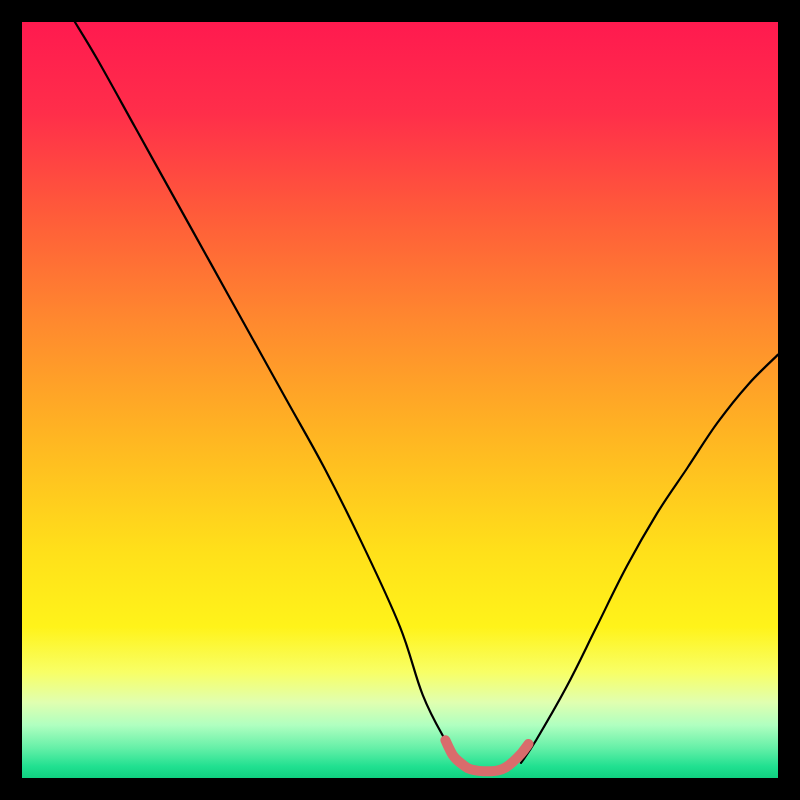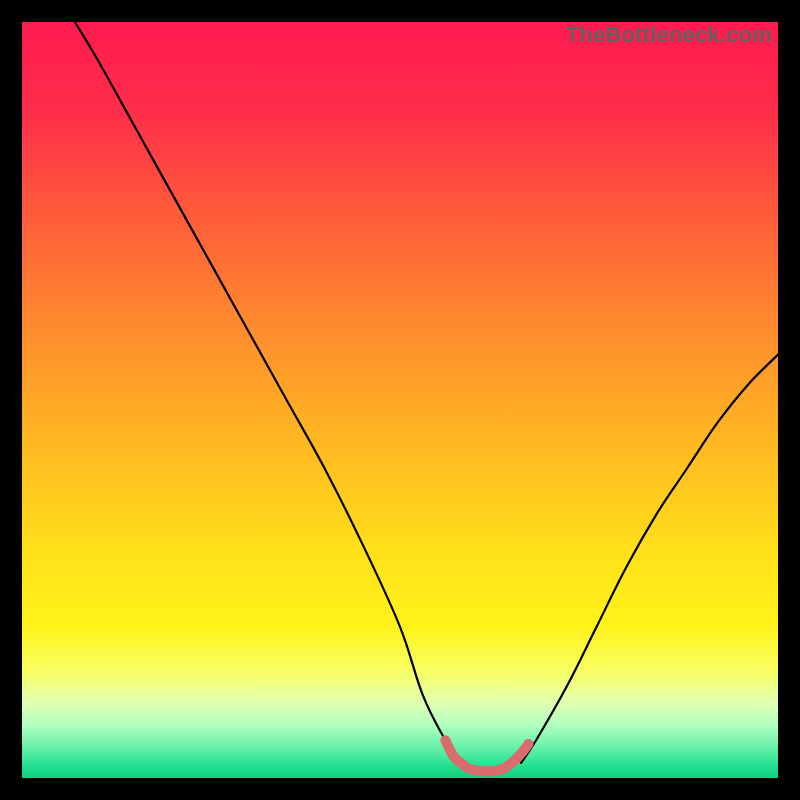--- a/index.html
+++ b/index.html
@@ -58,21 +58,20 @@
             <stop offset="90%" stop-color="#e0ffb0"></stop>
             <stop offset="93%" stop-color="#b0ffc0"></stop>
             <stop offset="96%" stop-color="#66f0a8"></stop>
             <stop offset="98.5%" stop-color="#20e090"></stop>
             <stop offset="100%" stop-color="#10d080"></stop>
           </linearGradient>
       </defs>
       <rect x="0" y="0" width="756" height="756" fill="url(#bg)"></rect>
     </svg>
 
-    <div class="watermark">TheBottleneck.com</div>
 
     <svg class="curves" viewBox="0 0 756 756" preserveAspectRatio="none">
       <path id="curve-left" fill="none" stroke-width="2.2" stroke-linecap="round" stroke-linejoin="round" d="M 52.9 0.0 C 57.0 6.8, 64.7 18.7, 75.6 37.8 C 86.5 56.9, 99.8 81.3, 113.4 105.8 C 127.0 130.3, 137.6 149.4, 151.2 173.9 C 164.8 198.4, 175.4 217.4, 189.0 241.9 C 202.6 266.4, 213.2 285.5, 226.8 310.0 C 240.4 334.5, 251.0 353.5, 264.6 378.0 C 278.2 402.5, 288.8 420.2, 302.4 446.0 C 316.0 471.9, 326.6 493.1, 340.2 521.6 C 353.8 550.2, 367.1 577.6, 378.0 604.8 C 388.9 632.0, 392.5 652.4, 400.7 672.8 C 408.8 693.3, 416.6 706.0, 423.4 718.2 C 430.2 730.4, 435.8 736.8, 438.5 740.9" stroke="#000000"></path>
       <path id="curve-right" fill="none" stroke-width="2.2" stroke-linecap="round" stroke-linejoin="round" d="M 499.0 740.9 C 501.7 736.8, 505.9 731.8, 514.1 718.2 C 522.2 704.6, 533.4 685.7, 544.3 665.3 C 555.2 644.9, 563.7 626.6, 574.6 604.8 C 585.4 583.0, 593.9 564.7, 604.8 544.3 C 615.7 523.9, 624.2 509.1, 635.0 491.4 C 645.9 473.7, 654.4 462.4, 665.3 446.0 C 676.2 429.7, 684.6 415.6, 695.5 400.7 C 706.4 385.7, 714.9 375.1, 725.8 362.9 C 736.6 350.6, 750.6 338.1, 756.0 332.6" stroke="#000000"></path>
       <path id="curve-trough" fill="none" stroke-width="10" stroke-linecap="round" stroke-linejoin="round" d="M 423.4 718.2 C 424.7 720.9, 428.2 729.2, 430.9 733.3 C 433.6 737.4, 435.8 738.6, 438.5 740.9 C 441.2 743.2, 443.3 744.8, 446.0 746.2 C 448.8 747.5, 450.9 747.9, 453.6 748.4 C 456.3 749.0, 458.4 749.1, 461.2 749.2 C 463.9 749.3, 466.0 749.3, 468.7 749.2 C 471.4 749.1, 473.6 749.1, 476.3 748.4 C 479.0 747.8, 481.1 747.0, 483.8 745.4 C 486.6 743.8, 488.7 741.8, 491.4 739.4 C 494.1 736.9, 496.2 734.9, 499.0 731.8 C 501.7 728.7, 505.2 723.7, 506.5 722.0" stroke="#d96c6c"></path>
     </svg>
   </div>
 </div>
 
 </body></html>

